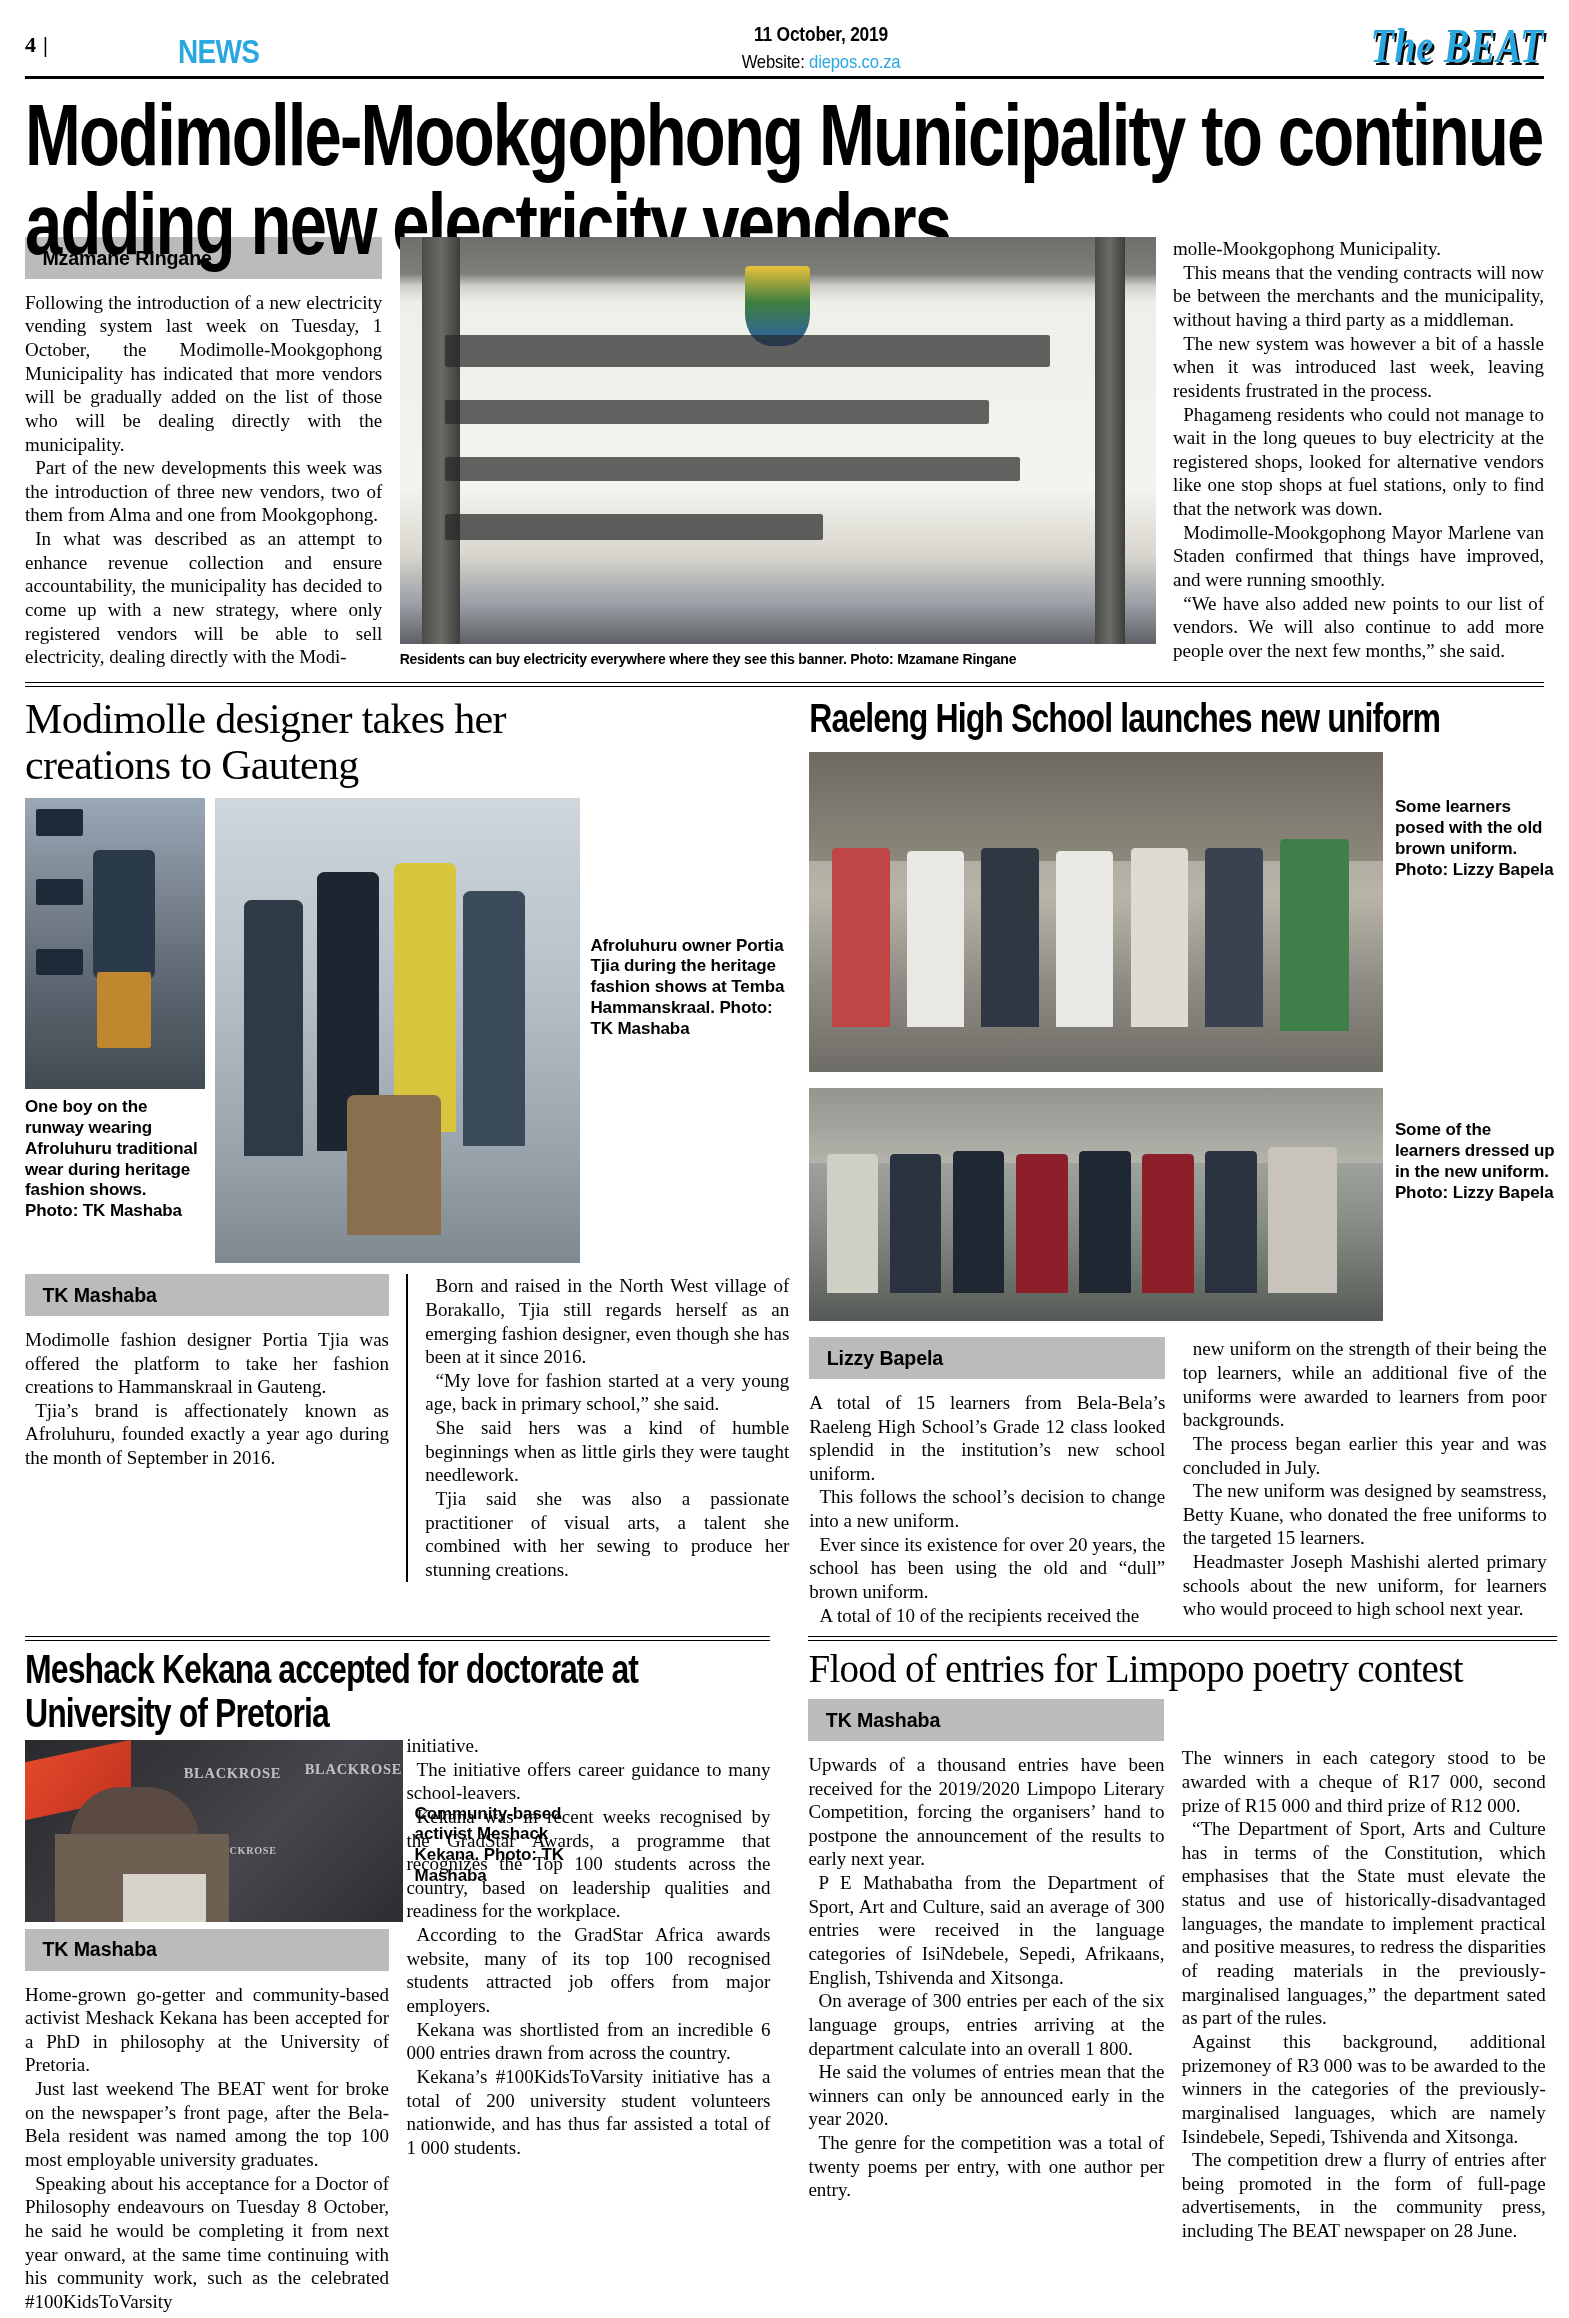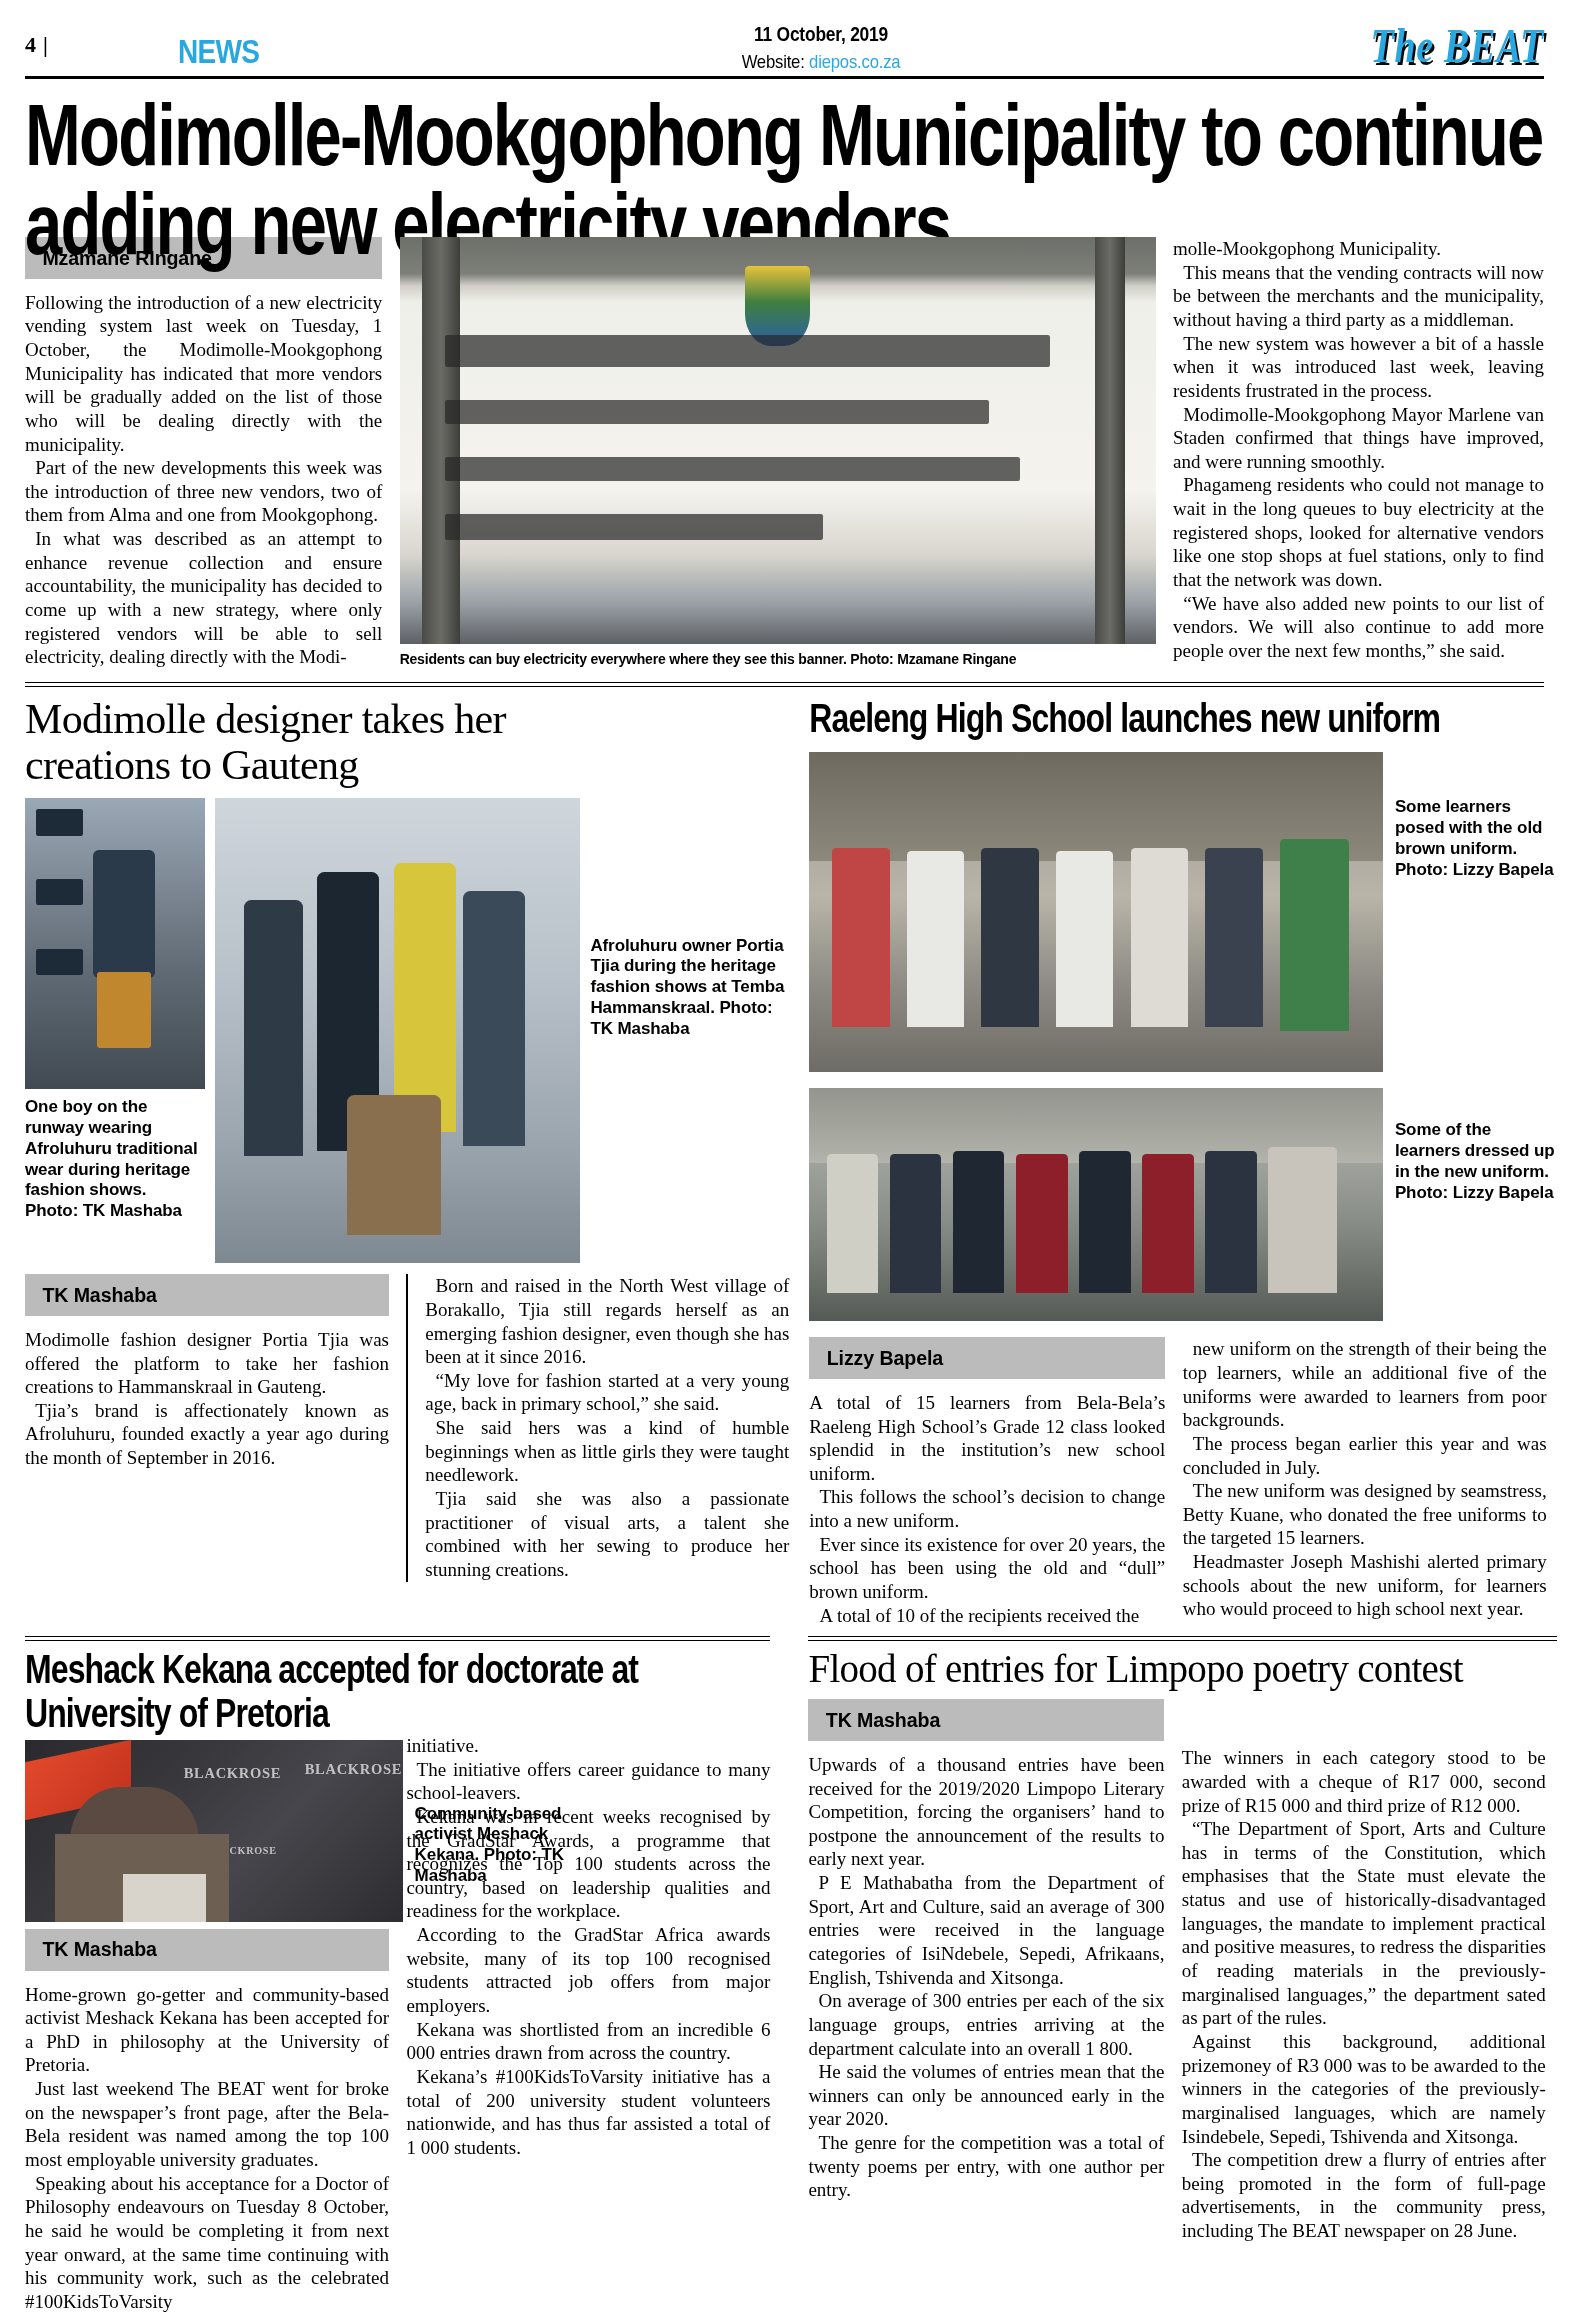--- a/index.html
+++ b/index.html
@@ -177,22 +177,22 @@
         <div class="txtline" style="top:68%;width:50%;height:6.5%;"></div>
       </div>
       <div class="caption-wide" style="margin-top:7.3px;width:654px;">Residents can buy electricity everywhere where they see this banner. Photo: Mzamane Ringane</div>
     </div>
 
     <div class="col" style="width:378px;">
       <div class="bodytext">
         <p class="first">molle-Mookgophong Municipality.</p>
         <p>This means that the vending contracts will now be between the merchants and the municipality, without having a third party as a middleman.</p>
         <p>The new system was however a bit of a hassle when it was introduced last week, leaving residents frustrated in the process.</p>
+        <p>Phagameng residents who could not manage to wait in the long queues to buy electricity at the registered shops, looked for alternative vendors like one stop shops at fuel stations, only to find that the network was down.</p>
         <p>Modimolle-Mookgophong Mayor Marlene van Staden confirmed that things have improved, and were running smoothly.</p>
-        <p>Phagameng residents who could not manage to wait in the long queues to buy electricity at the registered shops, looked for alternative vendors like one stop shops at fuel stations, only to find that the network was down.</p>
         <p>“We have also added new points to our list of vendors. We will also continue to add more people over the next few months,” she said.</p>
       </div>
     </div>
   </div>
 
   <div style="margin-top:13px;">
     <div class="rule-thin"></div>
     <div class="rule-gap"></div>
     <div class="rule-thin"></div>
   </div>

